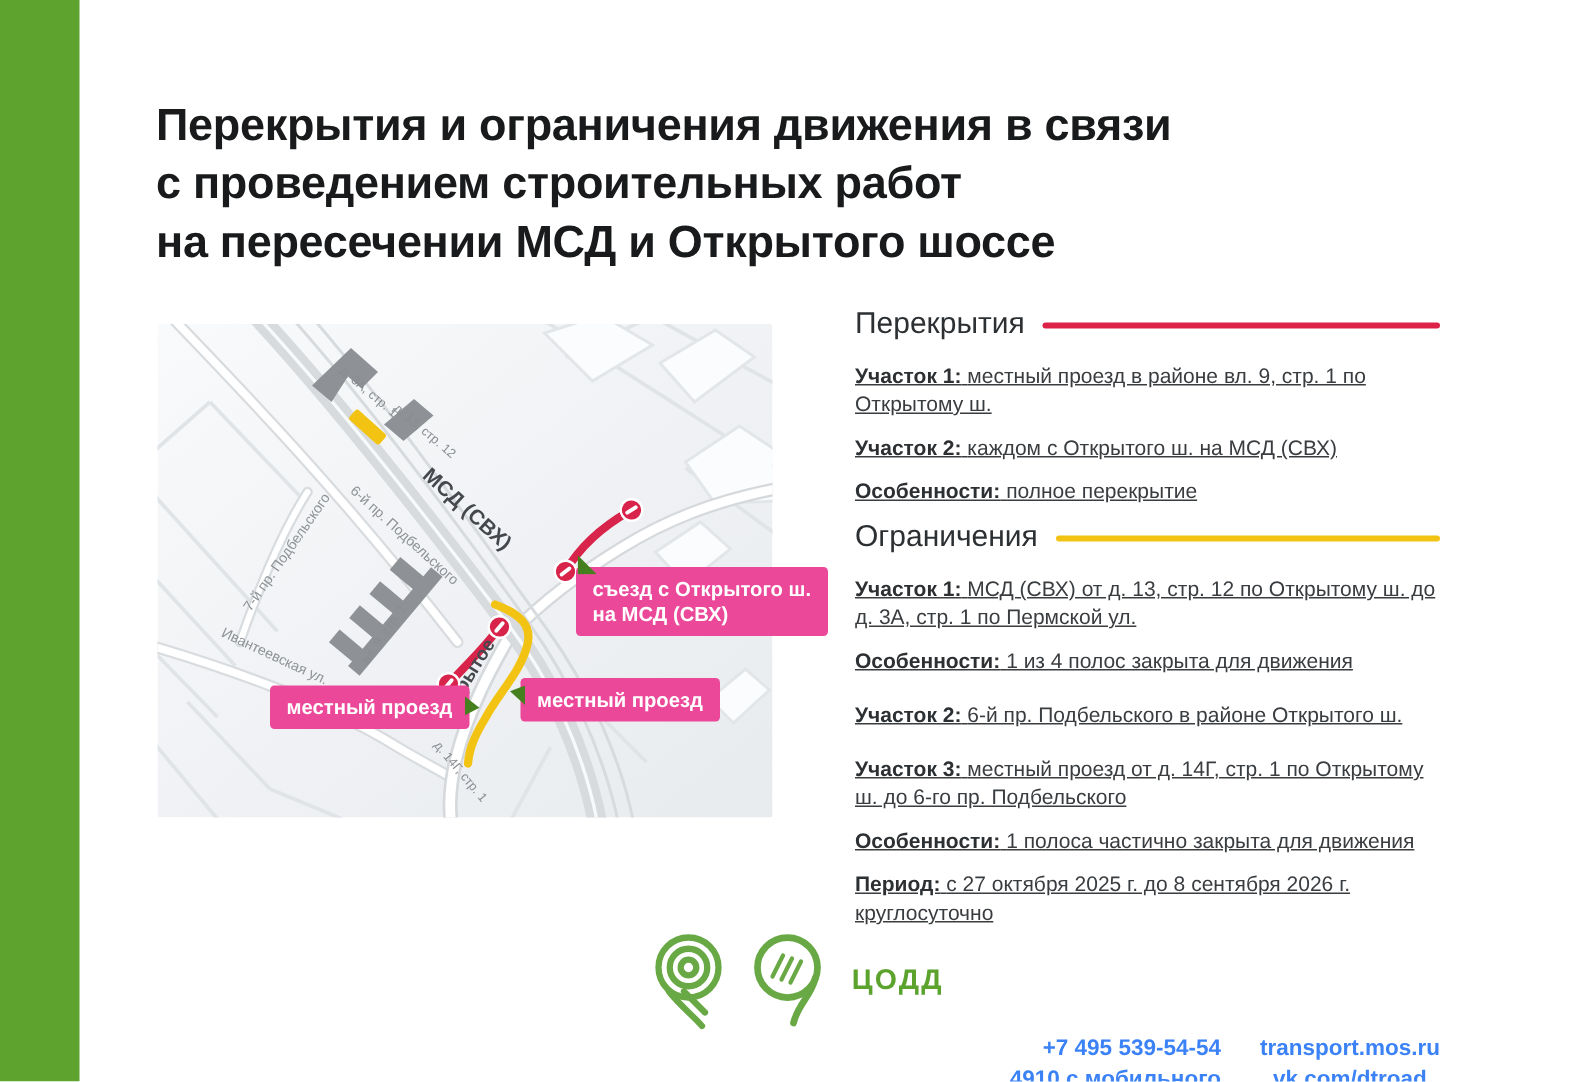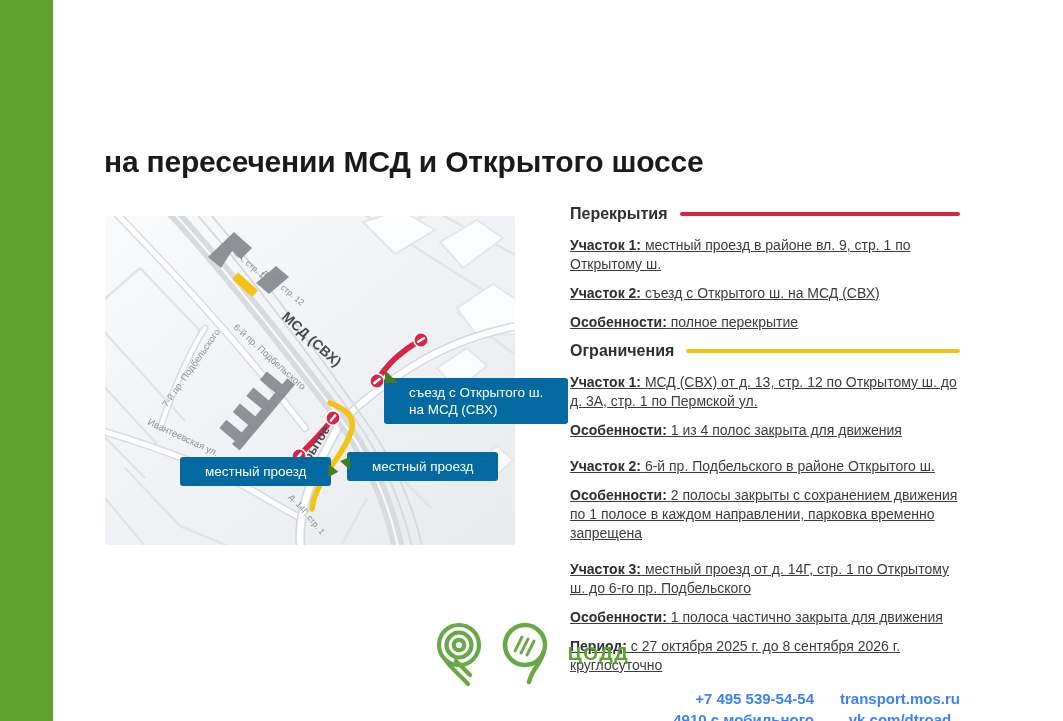--- a/index.html
+++ b/index.html
@@ -9,30 +9,30 @@
     font-family:"Liberation Sans","DejaVu Sans",sans-serif;
     -webkit-font-smoothing:antialiased;
   }
   .green-bar{position:absolute;left:0;top:0;width:53px;height:721px;background:#5da32e;}
   
   .title{position:absolute;left:104px;top:44px;font-size:30px;line-height:39px;
          font-weight:700;color:#191a1b;letter-spacing:-0.2px;}
   
   .map{position:absolute;left:105px;top:216px;width:410px;height:329px;}
   .map svg{display:block;}
-  .co{position:absolute;background:#0369a1;color:#ffffff;font-weight:400;
-      font-size:13.5px;line-height:17px;border-radius:3px;padding:6px 25px;white-space:nowrap;}
+  .co{position:absolute;background:#ec4899;color:#ffffff;font-weight:700;
+      font-size:13.5px;line-height:17px;border-radius:3px;padding:6px 11px;white-space:nowrap;}
   .ptr{position:absolute;background:#457f1e;}
   .ptr-up-left{left:1px;top:-8px;width:13px;height:13px;clip-path:polygon(0 0,100% 100%,0 100%);}
   .ptr-left{left:-7px;top:5px;width:10px;height:13px;clip-path:polygon(0 30%,100% 0,100% 100%);}
   .ptr-right{right:-7px;top:7px;width:10px;height:13px;clip-path:polygon(0 0,100% 60%,0 100%);}
   
   .rightcol{position:absolute;left:570px;top:205px;width:390px;}
   .sec-head{display:flex;align-items:center;gap:12px;margin:0 0 13px;}
-  .sec-head h2{margin:0;font-size:16px;font-weight:700;color:#2d3033;}
+  .sec-head h2{margin:0;font-size:20px;font-weight:400;color:#2d3033;}
   .rule{flex:1;height:4px;border-radius:2px;}
   .rule-red{background:#dd2248;}
   .rule-yellow{background:#f3c313;}
   .item{font-size:14px;line-height:19px;color:#3a3d40;margin:0 0 10px;text-decoration:underline;}
   .item b{color:#2d3033;font-weight:700;}
   .grp{margin-top:17px;}
   .restr{margin-top:10px;}
   
   .footer{position:absolute;left:103px;top:620px;width:857px;height:80px;
           display:flex;align-items:center;flex-direction:column;}
@@ -42,22 +42,22 @@
             font-weight:700;color:#3b82f6;}
   .phones{text-align:right;}
   .links{text-align:center;}
 </style>
 </head>
 <body>
 
 <div class="green-bar"></div>
 
 <h1 class="title">
-  <br>
-  <br>
+  <span>Перекрытия и ограничения движения в связи</span><br>
+  <span>с проведением строительных работ</span><br>
   <span>на пересечении МСД и Открытого шоссе</span>
 </h1>
 
 <div class="map">
   <svg width="410" height="329" viewBox="0 0 410 329">
     <defs>
       <linearGradient id="bg" x1="0" y1="0" x2="1" y2="1">
         <stop offset="0" stop-color="#f9fafb"></stop>
         <stop offset="0.55" stop-color="#eff1f4"></stop>
         <stop offset="1" stop-color="#e8ebee"></stop>
@@ -180,33 +180,32 @@
   </div>
 </div>
 
 <div class="rightcol">
   <section>
     <div class="sec-head">
       <h2>Перекрытия</h2>
       <div class="rule rule-red"></div>
     </div>
     <p class="item"><b>Участок 1:</b> <span>местный проезд в районе вл. 9, стр. 1 по Открытому ш.</span></p>
-    <p class="item"><b>Участок 2:</b> <span>съезд с Открытого ш. на МСД (СВХ)</span></p>
+    <p class="item"><b>Участок 2:</b> <span>каждом с Открытого ш. на МСД (СВХ)</span></p>
     <p class="item"><b>Особенности:</b> <span>полное перекрытие</span></p>
   </section>
 
   <section class="restr">
     <div class="sec-head">
       <h2>Ограничения</h2>
       <div class="rule rule-yellow"></div>
     </div>
     <p class="item"><b>Участок 1:</b> <span>МСД (СВХ) от д. 13, стр. 12 по Открытому ш. до д. 3А, стр. 1 по Пермской ул.</span></p>
     <p class="item"><b>Особенности:</b> <span>1 из 4 полос закрыта для движения</span></p>
     <p class="item grp"><b>Участок 2:</b> <span>6-й пр. Подбельского в районе Открытого ш.</span></p>
-    <p class="item"><b>Особенности:</b> <span>2 полосы закрыты с сохранением движения по 1 полосе в каждом направлении, парковка временно запрещена</span></p>
     <p class="item grp"><b>Участок 3:</b> <span>местный проезд от д. 14Г, стр. 1 по Открытому ш. до 6-го пр. Подбельского</span></p>
     <p class="item"><b>Особенности:</b> <span>1 полоса частично закрыта для движения</span></p>
     <p class="item"><b>Период:</b> <span>с 27 октября 2025 г. до 8 сентября 2026 г. круглосуточно</span></p>
   </section>
 </div>
 
 <div class="footer">
   <div class="logos">
     <svg width="54" height="68" viewBox="0 0 54 68">
       <g fill="none" stroke="#68a945" stroke-width="4.2" stroke-linecap="round">

